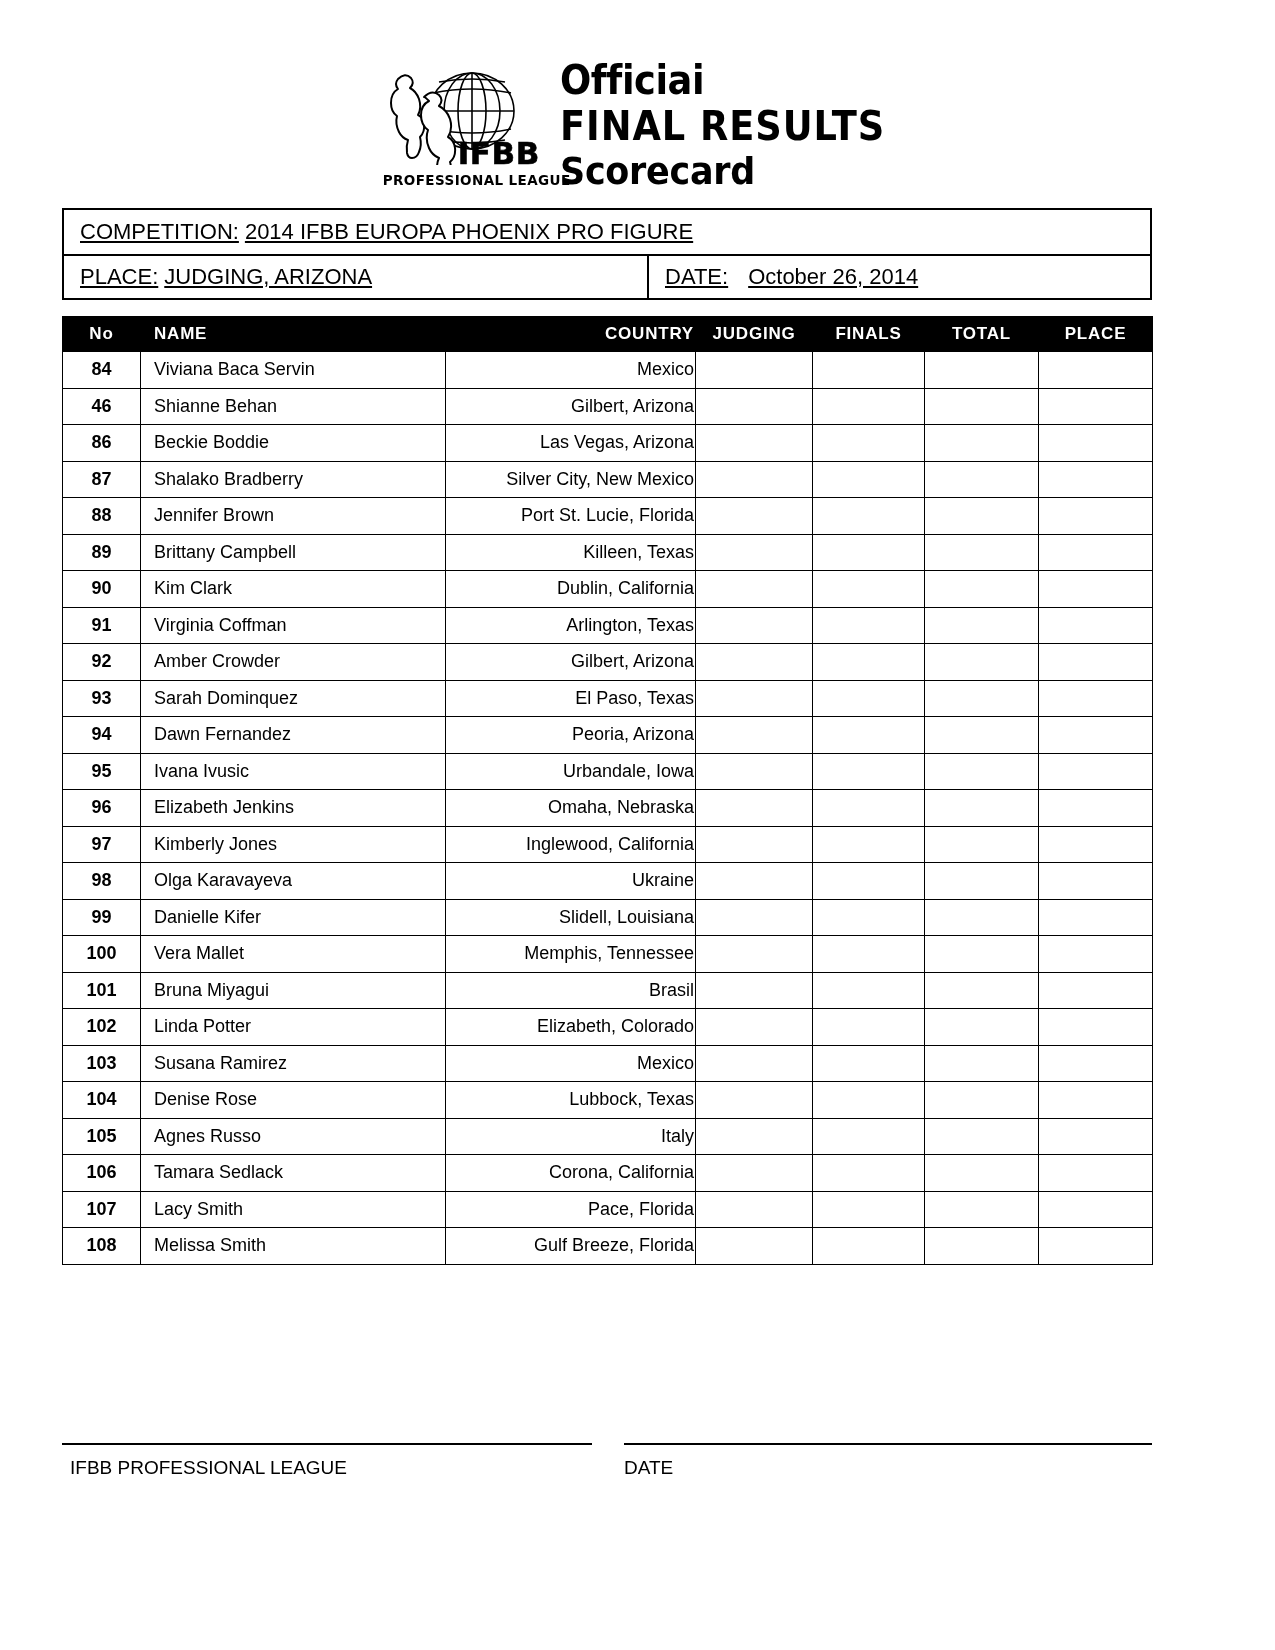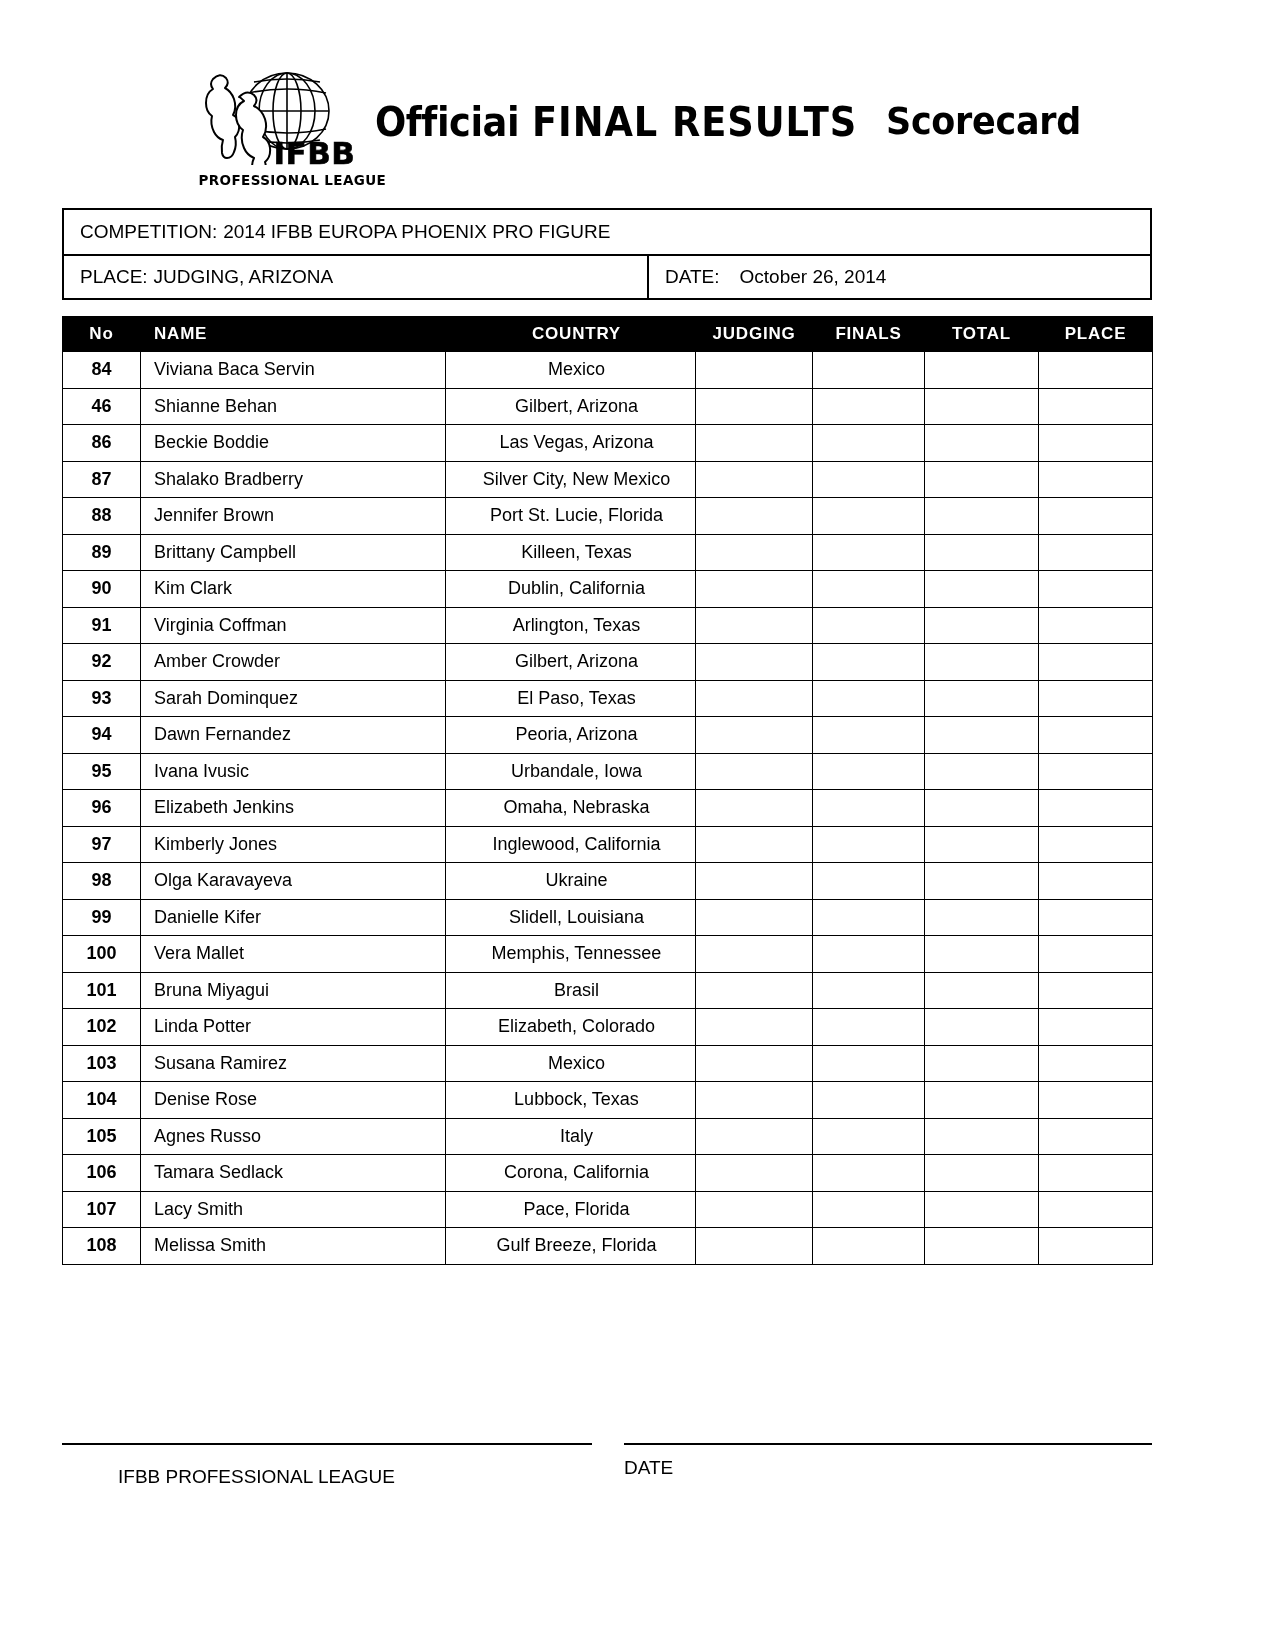--- a/index.html
+++ b/index.html
@@ -71,21 +71,21 @@
     bottom: 6px;
     font-family: "DejaVu Sans", sans-serif;
     font-weight: bold;
     font-size: 13.5px;
     letter-spacing: 0.4px;
     line-height: 1;
     white-space: nowrap;
   }
   .title-block {
     display: flex;
-    flex-direction: row;
+    flex-direction: column;
     justify-content: center;
     line-height: 1.0;
     padding-bottom: 6px;
   }
   .title-line {
     font-family: "DejaVu Sans", sans-serif;
     font-weight: bold;
     color: #000;
     white-space: nowrap;
     transform: scaleX(0.92);
@@ -108,24 +108,25 @@
     display: flex;
     height: 44px;
     box-sizing: border-box;
   }
   .info-row + .info-row {
     border-top: 2px solid #000;
   }
   .info-cell {
     display: flex;
     align-items: center;
-    font-size: 19px;
+    font-size: 22px;
     padding-left: 16px;
     box-sizing: border-box;
     white-space: pre;
+    text-decoration: underline;
   }
   .info-cell.full { width: 100%; }
   .info-cell.left { width: 585px; border-right: 2px solid #000; }
   .info-cell.right { flex: 1; }
   .info-label { margin-right: 6px; }
 
   
   .scoretable {
     position: absolute;
     left: 62px;
@@ -148,21 +149,21 @@
     border: 1.5px solid #000;
     vertical-align: middle;
   }
   .scoretable tbody td {
     height: 36.5px;
     font-size: 18px;
     vertical-align: middle;
   }
   .col-no    { width: 78px;  text-align: center; font-weight: bold; }
   .col-name  { width: 305px; text-align: left; padding-left: 13px; }
-  .col-country { width: 250px; text-align: center; padding-left: 13px; }
+  .col-country { width: 250px; text-align: right; padding-left: 13px; }
   .col-judging { width: 117px; }
   .col-finals  { width: 112px; }
   .col-total   { width: 114px; }
   .col-place   { width: 114px; }
 
   
   .footer {
     position: absolute;
     left: 62px;
     top: 1443px;
@@ -188,24 +189,23 @@
     border-top: 2px solid #000;
   }
   .sig-labels {
     position: relative;
     margin-top: 10px;
     height: 26px;
   }
   .sig-label-left {
     position: absolute;
     left: 8px;
-    top: 9px;
+    top: 0;
     font-size: 19px;
     white-space: nowrap;
-    margin-left: 48px;
   }
   .sig-label-right {
     position: absolute;
     left: 562px;
     top: 0;
     font-size: 19px;
     white-space: nowrap;
   }
 </style>
 </head>

